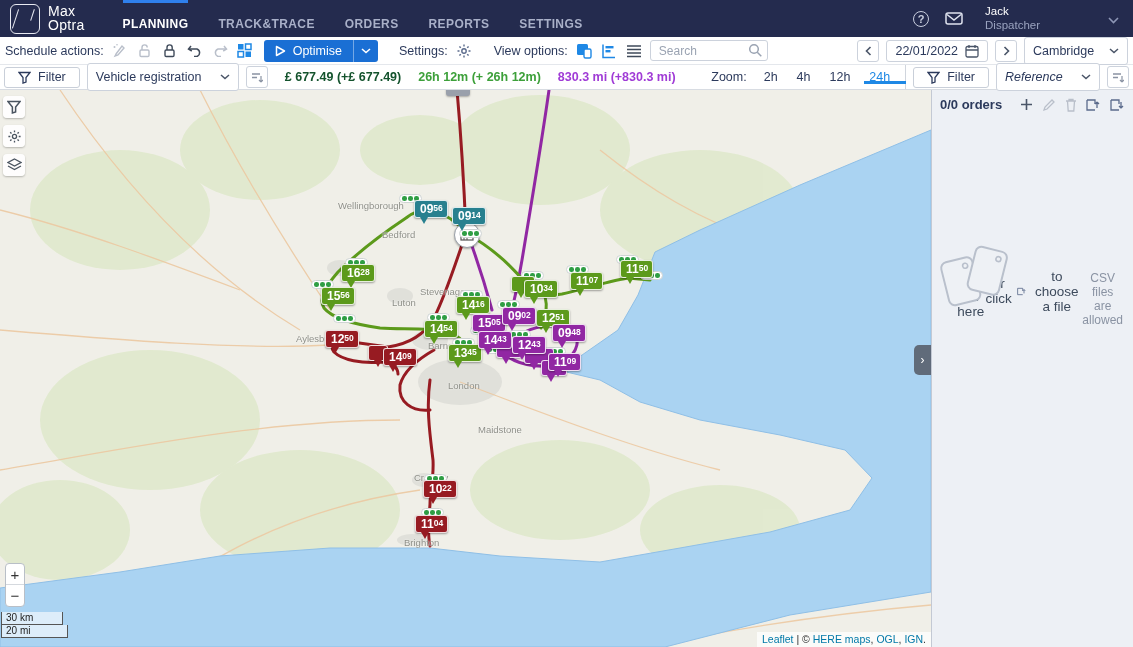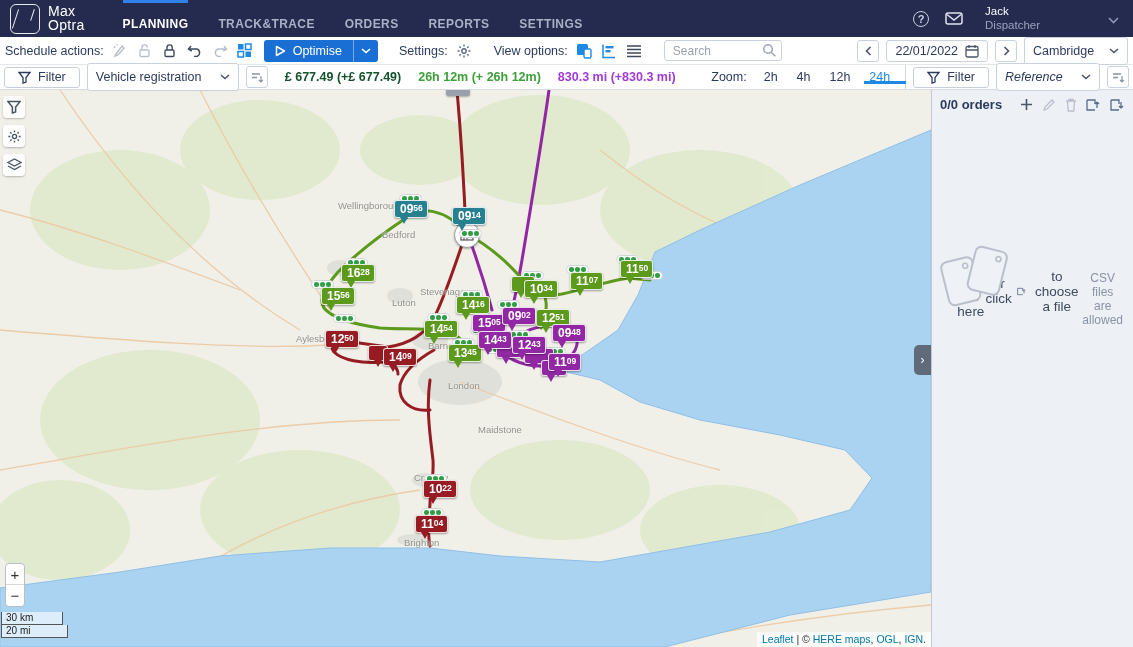--- a/index.html
+++ b/index.html
@@ -22,21 +22,21 @@
   .user-role { font-size:11.5px; color:#9aa3bf; }
   .user-chevron { margin-left:52px; color:#8d96b5; }
 
   
   .row2 { height:28px; background:#fff; border-bottom:1px solid #e4e7ec; display:flex; align-items:center; padding:0 5px; gap:7px; }
   .bar-label { font-size:12.5px; color:#2c3a5c; white-space:nowrap; }
   .ic-btn { width:18px; height:18px; display:flex; align-items:center; justify-content:center; cursor:pointer; flex:none; }
   .optimise { display:flex; align-items:stretch; height:22px; background:#1a6fd4; border-radius:3px; color:#fff; overflow:hidden; cursor:pointer; margin-left:3px; }
   .optimise-main { display:flex; align-items:center; gap:7px; padding:0 11px; font-size:12.5px; }
   .optimise-caret { display:flex; align-items:center; padding:0 7px; border-left:1px solid rgba(255,255,255,.4); }
-  .search-wrap { position:relative; margin-left:14px; }
+  .search-wrap { position:relative; margin-left:0; }
   .search-input { width:118px; height:21px; border:1px solid #ccd2dc; border-radius:3px; font-size:12px; padding:0 22px 0 8px; color:#3c4a60; outline:none; font-family:"Liberation Sans",sans-serif; }
   .search-input::placeholder { color:#9aa3b2; }
   .search-icon { position:absolute; right:5px; top:3px; }
   .spacer { flex:1; }
   .mini-btn { height:22px; min-width:22px; border:1px solid #ccd2dc; border-radius:3px; background:#fff; display:flex; align-items:center; justify-content:center; cursor:pointer; color:#4a5568; }
   .date-box { height:22px; border:1px solid #ccd2dc; border-radius:3px; display:flex; align-items:center; gap:7px; padding:0 8px; font-size:12.5px; color:#2c3a5c; cursor:pointer; }
   .select-box { height:28px; border:1px solid #ccd2dc; border-radius:3px; display:flex; align-items:center; justify-content:space-between; gap:8px; padding:12px 8px; font-size:12.5px; color:#2c3a5c; cursor:pointer; background:#fff; }
 
   
   .row3 { height:25px; background:#fff; border-bottom:1px solid #d8dce2; display:flex; align-items:stretch; padding:0 4px; gap:7px; position:relative; z-index:5; }
@@ -513,21 +513,21 @@
         <div class="badge" style="left: 472px; top: 224px; background: rgb(145, 39, 163); --c: #9127a3;"><span>15</span><sup>05</sup></div>
         <div class="badge" style="left: 502px; top: 217px; background: rgb(145, 39, 163); --c: #9127a3;"><span>09</span><sup>02</sup></div>
         <div class="badge" style="left: 478px; top: 241px; background: rgb(145, 39, 163); --c: #9127a3;"><span>14</span><sup>43</sup></div>
         <div class="badge" style="left: 512px; top: 246px; background: rgb(145, 39, 163); --c: #9127a3;"><span>12</span><sup>43</sup></div>
         <div class="badge" style="left: 552px; top: 234px; background: rgb(145, 39, 163); --c: #9127a3;"><span>09</span><sup>48</sup></div>
         <div class="badge" style="left: 548px; top: 263px; background: rgb(145, 39, 163); --c: #9127a3;"><span>11</span><sup>09</sup></div>
         <div class="badge" style="left: 325px; top: 240px; background: rgb(151, 27, 34); --c: #971b22;"><span>12</span><sup>50</sup></div>
         <div class="badge" style="left: 383px; top: 258px; background: rgb(151, 27, 34); --c: #971b22;"><span>14</span><sup>09</sup></div>
         <div class="badge" style="left: 423px; top: 390px; background: rgb(151, 27, 34); --c: #971b22;"><span>10</span><sup>22</sup></div>
         <div class="badge" style="left: 415px; top: 425px; background: rgb(151, 27, 34); --c: #971b22;"><span>11</span><sup>04</sup></div>
-        <div class="badge" style="left: 394px; top: 110px; background: rgb(39, 128, 143); --c: #27808f;"><span>09</span><sup>56</sup></div>
+        <div class="badge" style="left: 414px; top: 110px; background: rgb(39, 128, 143); --c: #27808f;"><span>09</span><sup>56</sup></div>
         <div class="badge" style="left: 452px; top: 117px; background: rgb(39, 128, 143); --c: #27808f;"><span>09</span><sup>14</sup></div>
       </div>
 
     <div class="map-tools">
       <div class="map-tool">
         <svg width="14" height="14" viewBox="0 0 13 13">
             <path d="M1 1.5 H12 L8 6.5 V11 L5 12 V6.5 Z" fill="none" stroke="#4a5460" stroke-width="1.4"></path>
           </svg>
       </div>
       <div class="map-tool">

